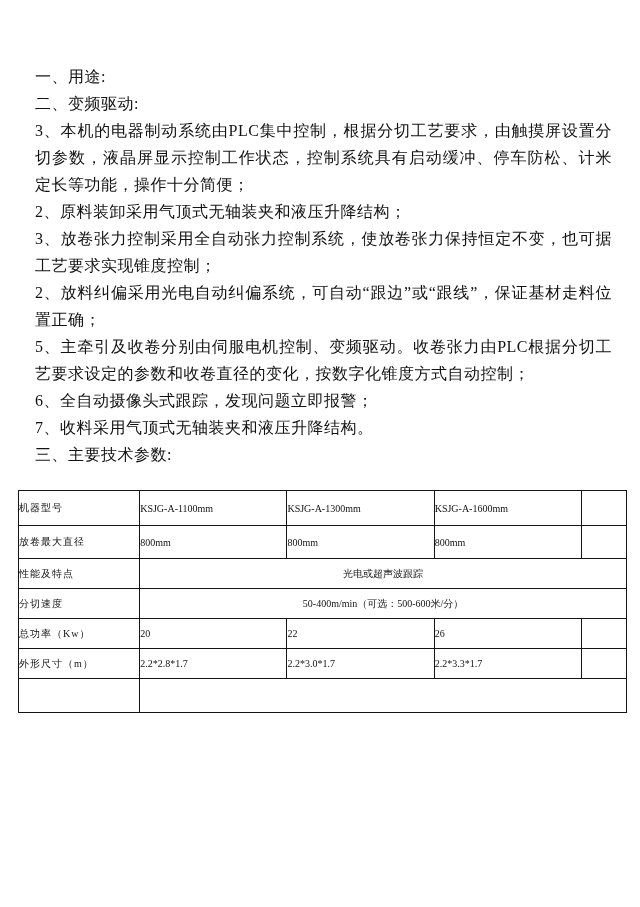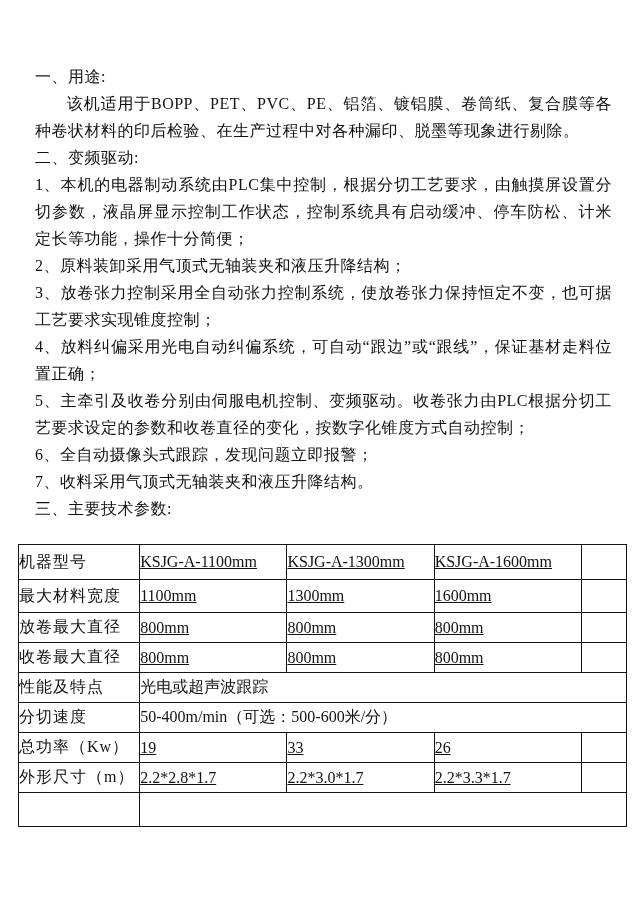--- a/index.html
+++ b/index.html
@@ -35,58 +35,56 @@
     border-collapse: collapse;
     table-layout: fixed;
     width: 609px;
     margin-top: 22px;
     margin-left: -17px; 
   }
   table.specs td {
     border: 1.5px solid #141414;
     padding: 0;
     vertical-align: middle;
-    font-size: 16px;
+    font-size: 10px;
     overflow: hidden;
     white-space: nowrap;
   }
   table.specs tr { height: 30px; }
   table.specs tr:first-child { height: 35px; }
   table.specs tr:nth-child(2) { height: 33px; }
   table.specs tr:last-child  { height: 34px; }
   td.label {
     font-size: 15px;
     padding-left: 10px;
     letter-spacing: 1px;
   }
   td.val {
     padding-left: 9px;
-    text-decoration: underline;
   }
   td.merged {
-    text-align: left;
+    text-align: center;
   }
   col.c-label  { width: 121px; }
   col.c-data   { width: 147px; }
   col.c-narrow { width: 45px; }
 </style>
 </head>
 <body>
 
 <div class="page">
 
   <p class="heading">一、用途:</p>
-  <p class="line indent">该机适用于BOPP、PET、PVC、PE、铝箔、镀铝膜、卷筒纸、复合膜等各种卷状材料的印后检验、在生产过程中对各种漏印、脱墨等现象进行剔除。</p>
 
   <p class="heading">二、变频驱动:</p>
   <div id="features">
-      <p class="line">1、本机的电器制动系统由PLC集中控制，根据分切工艺要求，由触摸屏设置分切参数，液晶屏显示控制工作状态，控制系统具有启动缓冲、停车防松、计米定长等功能，操作十分简便；</p>
+      <p class="line">3、本机的电器制动系统由PLC集中控制，根据分切工艺要求，由触摸屏设置分切参数，液晶屏显示控制工作状态，控制系统具有启动缓冲、停车防松、计米定长等功能，操作十分简便；</p>
       <p class="line">2、原料装卸采用气顶式无轴装夹和液压升降结构；</p>
       <p class="line">3、放卷张力控制采用全自动张力控制系统，使放卷张力保持恒定不变，也可据工艺要求实现锥度控制；</p>
-      <p class="line">4、放料纠偏采用光电自动纠偏系统，可自动“跟边”或“跟线”，保证基材走料位置正确；</p>
+      <p class="line">2、放料纠偏采用光电自动纠偏系统，可自动“跟边”或“跟线”，保证基材走料位置正确；</p>
       <p class="line">5、主牵引及收卷分别由伺服电机控制、变频驱动。收卷张力由PLC根据分切工艺要求设定的参数和收卷直径的变化，按数字化锥度方式自动控制；</p>
       <p class="line">6、全自动摄像头式跟踪，发现问题立即报警；</p>
       <p class="line">7、收料采用气顶式无轴装夹和液压升降结构。</p>
     </div>
 
   <p class="heading">三、主要技术参数:</p>
 
   <table class="specs">
     <colgroup>
       <col class="c-label">
@@ -97,52 +95,38 @@
     </colgroup>
     <tbody id="specs-body">
         <tr>
           <td class="label">机器型号</td>
           <td class="val">KSJG-A-1100mm</td>
           <td class="val">KSJG-A-1300mm</td>
           <td class="val">KSJG-A-1600mm</td>
           <td class="narrow"></td>
         </tr>
         <tr>
-          <td class="label">最大材料宽度</td>
-          <td class="val">1100mm</td>
-          <td class="val">1300mm</td>
-          <td class="val">1600mm</td>
-          <td class="narrow"></td>
-        </tr>
-        <tr>
           <td class="label">放卷最大直径</td>
-          <td class="val">800mm</td>
-          <td class="val">800mm</td>
-          <td class="val">800mm</td>
-          <td class="narrow"></td>
-        </tr>
-        <tr>
-          <td class="label">收卷最大直径</td>
           <td class="val">800mm</td>
           <td class="val">800mm</td>
           <td class="val">800mm</td>
           <td class="narrow"></td>
         </tr>
         <tr>
           <td class="label">性能及特点</td>
           <td class="merged" colspan="4">光电或超声波跟踪</td>
         </tr>
         <tr>
           <td class="label">分切速度</td>
           <td class="merged" colspan="4">50-400m/min（可选：500-600米/分）</td>
         </tr>
         <tr>
           <td class="label">总功率（Kw）</td>
-          <td class="val">19</td>
-          <td class="val">33</td>
+          <td class="val">20</td>
+          <td class="val">22</td>
           <td class="val">26</td>
           <td class="narrow"></td>
         </tr>
         <tr>
           <td class="label">外形尺寸（m）</td>
           <td class="val">2.2*2.8*1.7</td>
           <td class="val">2.2*3.0*1.7</td>
           <td class="val">2.2*3.3*1.7</td>
           <td class="narrow"></td>
         </tr>

